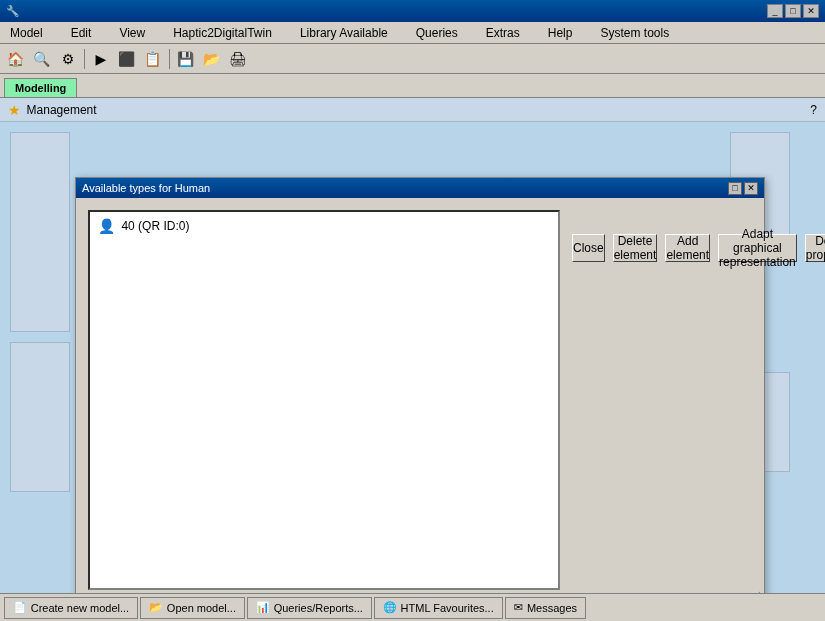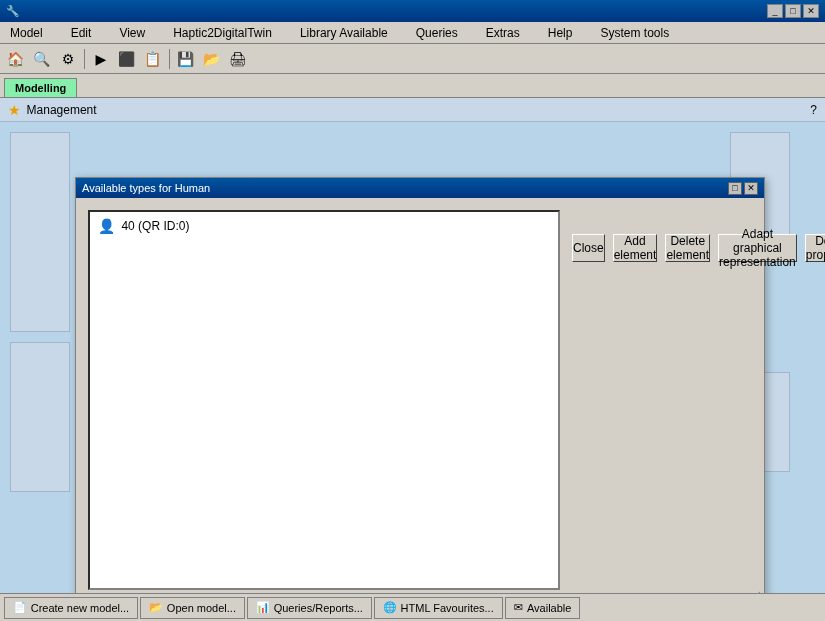--- a/index.html
+++ b/index.html
@@ -357,22 +357,22 @@
         <div class="list-box">
           <div class="list-item">
             <span class="list-icon">👤</span>
             <span>40 (QR ID:0)</span>
           </div>
         </div>
       </div>
 
       <div class="modal-right">
         <button class="dialog-btn">Close</button>
+        <button class="dialog-btn">Delete element</button>
         <button class="dialog-btn">Add element</button>
-        <button class="dialog-btn">Delete element</button>
         <button class="dialog-btn">Adapt graphical representation</button>
         <button class="dialog-btn">Define properties</button>
       </div>
     </div>
 
     <div class="resize-handle">◢</div>
   </div>
 
 </div>
 
@@ -388,15 +388,15 @@
   <div class="status-item">
     <span>📊</span>
     <span>Queries/Reports...</span>
   </div>
   <div class="status-item">
     <span>🌐</span>
     <span>HTML Favourites...</span>
   </div>
   <div class="status-item">
     <span>✉</span>
-    <span>Available</span>
+    <span>Messages</span>
   </div>
 </div>
 
 </body></html>

